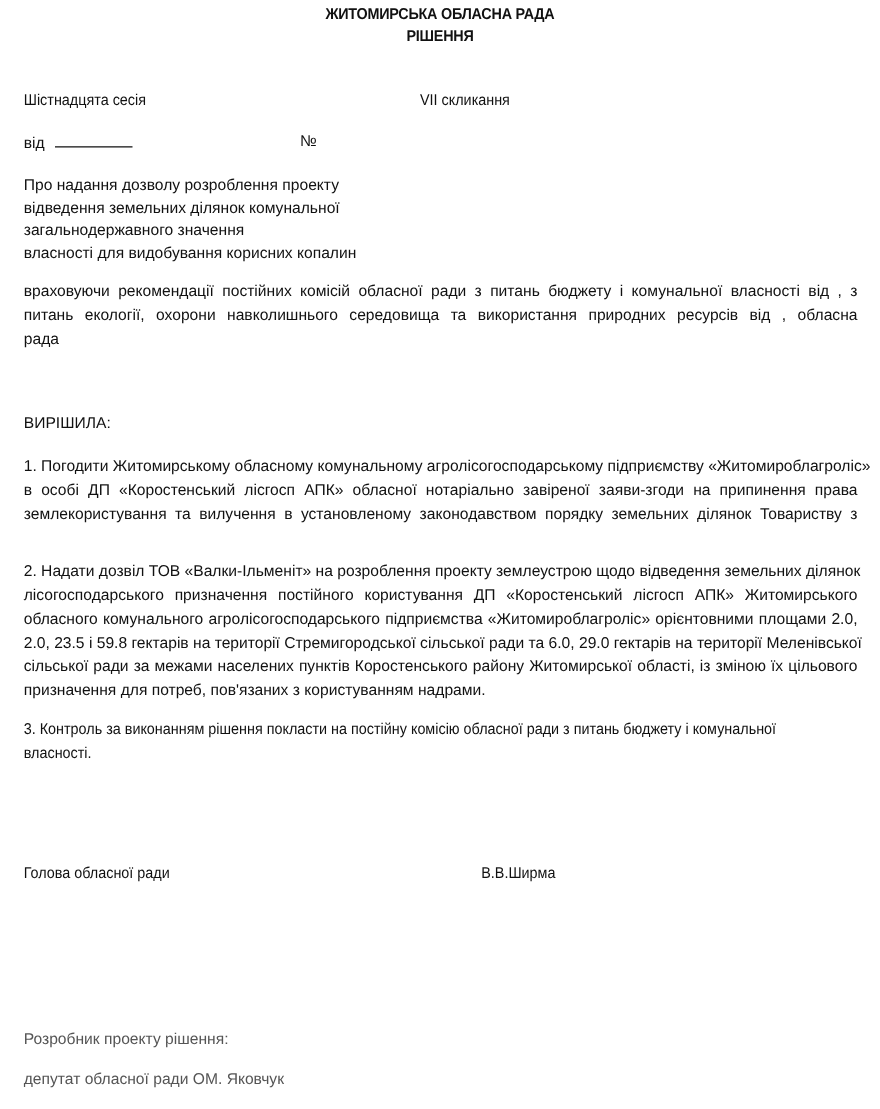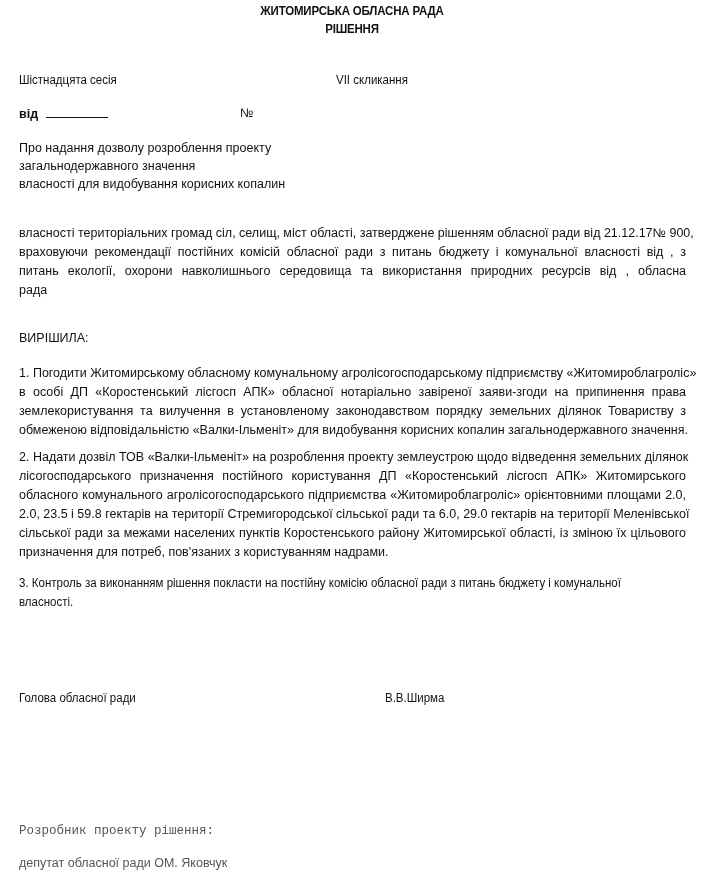--- a/index.html
+++ b/index.html
@@ -21,61 +21,60 @@
   </style>
 </head>
 <body>
 
 <div class="abs hdr" style="top:4px;">ЖИТОМИРСЬКА ОБЛАСНА РАДА</div>
 <div class="abs hdr" style="top:22px;">РІШЕННЯ</div>
 
 <div class="abs cond" style="left:19px; top:73px;">Шістнадцята сесія</div>
 <div class="abs cond" style="left:336px; top:73px;">VII скликання</div>
 
-<div class="abs line" style="left:19px; top:106px;font-weight:bold;">
+<div class="abs line" style="left:19px; top:106px;">
   <span>від</span><span class="underline-blank"></span>
 </div>
 <div class="abs line" style="left:240px; top:106px;">
   <span>№</span>
   <span></span>
 </div>
 
 <div class="abs title-block" style="top:139px;">
   <div class="line">Про надання дозволу розроблення проекту</div>
+  <div class="line">відведення земельних ділянок комунальної</div>
   <div class="line">загальнодержавного значення</div>
   <div class="line">власності для видобування корисних копалин</div>
 </div>
 
 <div class="abs just" style="top:224px;">
-  <span class="row">власності територіальних громад сіл, селищ, міст області, затверджене рішенням обласної ради від 21.12.17№ 900,</span>
   <span class="row">враховуючи рекомендації  постійних  комісій обласної ради з питань бюджету і комунальної власності від              , з</span>
   <span class="row">питань екології, охорони навколишнього середовища та використання природних ресурсів від                 , обласна</span>
   <span class="row last">рада</span>
 </div>
 
 <div class="abs line" style="left:19px; top:331px;">ВИРІШИЛА:</div>
 
 <div class="abs just" style="top:364px;">
   <span class="row">1. Погодити Житомирському обласному комунальному агролісогосподарському підприємству «Житомироблагроліс»</span>
   <span class="row">в особі ДП «Коростенський лісгосп АПК» обласної нотаріально завіреної заяви-згоди на припинення права</span>
   <span class="row">землекористування та вилучення в установленому законодавством порядку земельних ділянок Товариству з</span>
-  <span class="row last">обмеженою відповідальністю «Валки-Ільменіт» для видобування корисних копалин загальнодержавного значення.</span>
 </div>
 
 <div class="abs just" style="top:448px;">
   <span class="row">2.  Надати дозвіл ТОВ «Валки-Ільменіт» на розроблення проекту землеустрою щодо відведення земельних ділянок</span>
   <span class="row">лісогосподарського призначення постійного користування ДП «Коростенський лісгосп АПК» Житомирського</span>
   <span class="row">обласного комунального агролісогосподарського підприємства «Житомироблагроліс» орієнтовними площами 2.0,</span>
   <span class="row">2.0, 23.5 і 59.8 гектарів  на території Стремигородської сільської ради та 6.0, 29.0 гектарів на території Меленівської</span>
   <span class="row">сільської ради за межами населених пунктів Коростенського району Житомирської області, із зміною їх цільового</span>
   <span class="row last">призначення для потреб, пов'язаних з користуванням надрами.</span>
 </div>
 
 <div class="abs" style="left:19px; top:574px; line-height:19px;">
   <div class="cond">3.  Контроль за виконанням рішення покласти на постійну комісію обласної ради з питань бюджету і комунальної</div>
   <div class="cond">власності.</div>
 </div>
 
 <div class="abs cond" style="left:19px; top:691px;">Голова обласної  ради</div>
 <div class="abs cond" style="left:385px; top:691px;">В.В.Ширма</div>
 
-<div class="abs line gray" style="left:19px; top:824px;font-family:Liberation Mono, monospace;">Розробник проекту рішення:</div>
+<div class="abs line gray" style="left:19px; top:824px;">Розробник проекту рішення:</div>
 <div class="abs line gray" style="left:19px; top:856px;">депутат обласної ради  ОМ.  Яковчук</div>
 
 </body></html>

